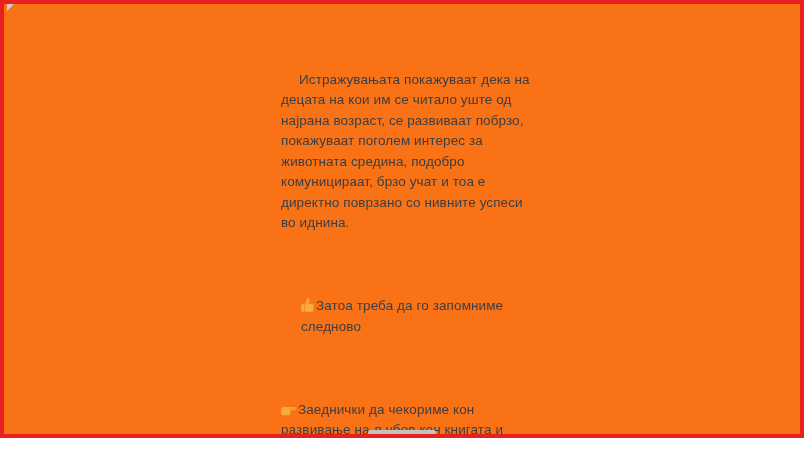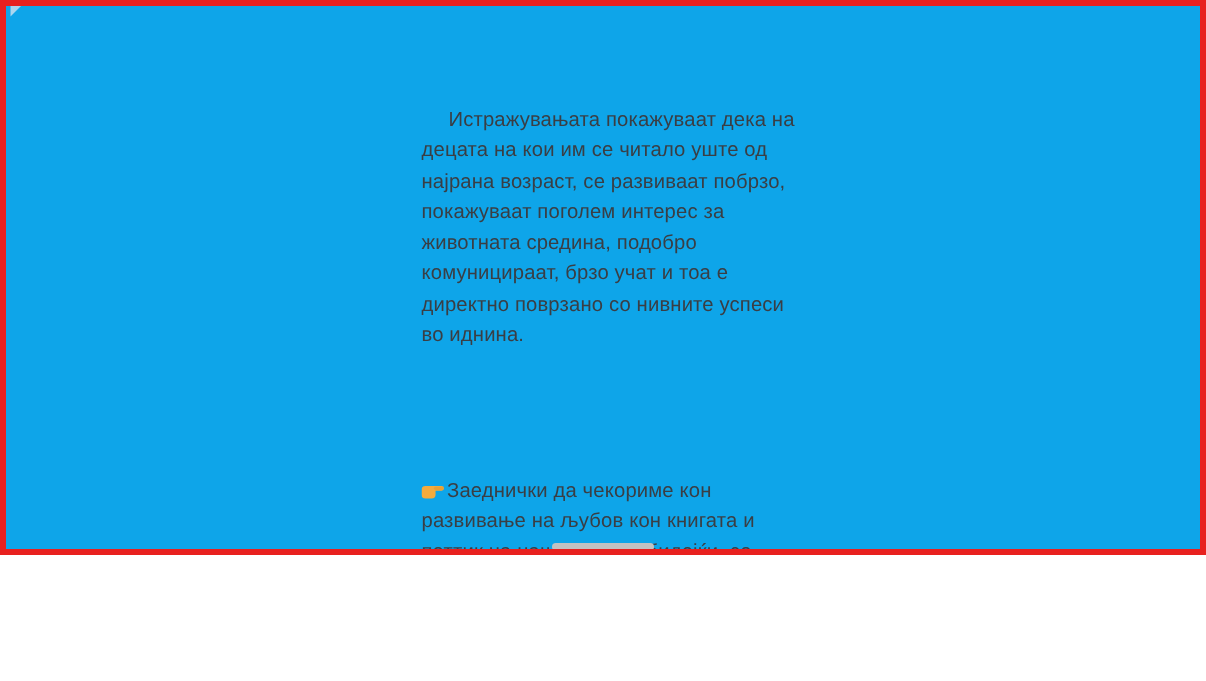--- a/index.html
+++ b/index.html
@@ -1,22 +1,22 @@
 <!DOCTYPE html>
 <html><head>
 <meta charset="utf-8">
 <style>
   html, body { margin: 0; padding: 0; background: #ffffff; }
   .screen {
     position: relative;
     width: 804px;
-    height: 370px;
+    height: 438px;
     box-sizing: border-box;
     border: 4px solid #e8211f;
-    background: #0ea5e9;
+    background: #f97316;
     overflow: hidden;
     font-family: "Liberation Sans", "DejaVu Sans", sans-serif;
   }
   .cursor-artifact {
     position: absolute;
     left: 3px; top: -2px;
     width: 0; height: 0;
     border-left: 9px solid #bcdcf0;
     border-bottom: 9px solid transparent;
     opacity: 0.9;
@@ -58,20 +58,25 @@
 <body>
 
 <div class="screen">
 
   <div class="cursor-artifact"></div>
 
   <div class="content">
 
     <p class="lead"><span>Истражувањата покажуваат дека на децата на кои им се читало уште од најрана возраст, се развиваат побрзо, покажуваат поголем интерес за животната средина, подобро комуницираат, брзо учат и тоа е директно поврзано со нивните успеси во иднина.</span></p>
 
+    <p class="note"><span class="emoji"><svg width="13" height="14" viewBox="0 0 14 16">
+            <rect x="0" y="7.2" width="3.6" height="8.6" rx="1" fill="#f5ab3d"></rect>
+            <path d="M4.2 15.8 L11 15.8 C12.5 15.8 13.5 14.9 13.7 13.6 L14 9 C14 7.7 13 6.7 11.8 6.7 L8.7 6.7 L9.4 3.1 C9.6 1.7 8.8 0.5 7.6 0.1 L7 0 L4.2 6.6 Z" fill="#f5ab3d"></path>
+            <path d="M8.7 6.7 L9.4 3.1 C9.5 2.4 9.4 1.8 9.1 1.3 L8 1.3 L7.4 6.7 Z" fill="#e0922a" opacity="0.5"></path>
+          </svg></span><span>Затоа треба да го запомниме следново</span></p>
 
     <p><span class="emoji"><svg width="15" height="12" viewBox="0 0 20 15">
             <rect x="0" y="3.5" width="12.5" height="11" rx="3.5" fill="#f5ab3d"></rect>
             <rect x="6" y="3.5" width="14" height="4.2" rx="2.1" fill="#f5ab3d"></rect>
             <rect x="11" y="4.1" width="8.6" height="3" rx="1.5" fill="#e0922a" opacity="0.45"></rect>
           </svg></span><span>Заеднички да чекориме кон развивање на љубов кон книгата и поттик на нашите деца бидејќи  со читањето книги децата имаат многу  придобивки .</span></p>
 
     
 
     

